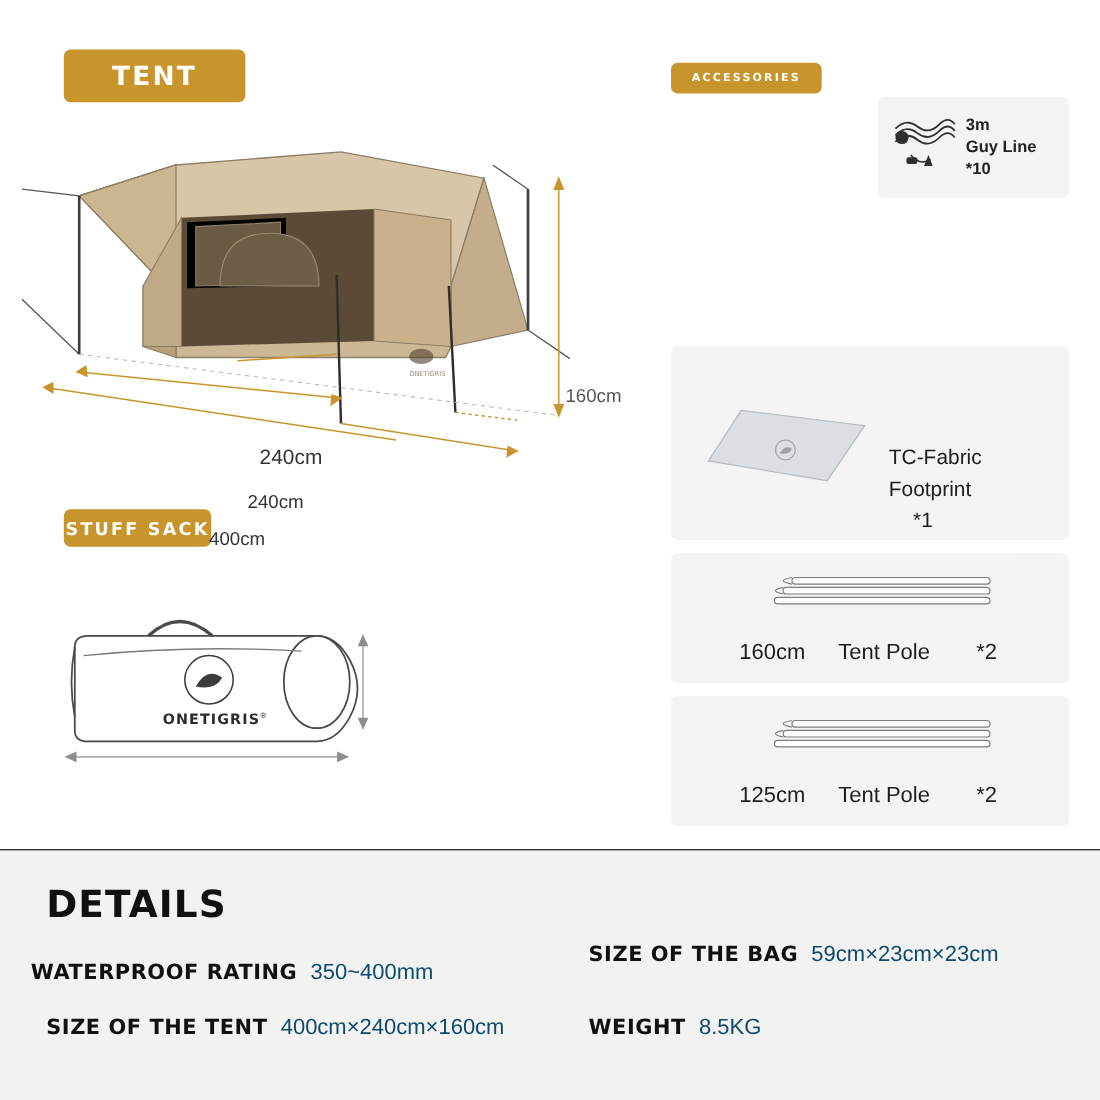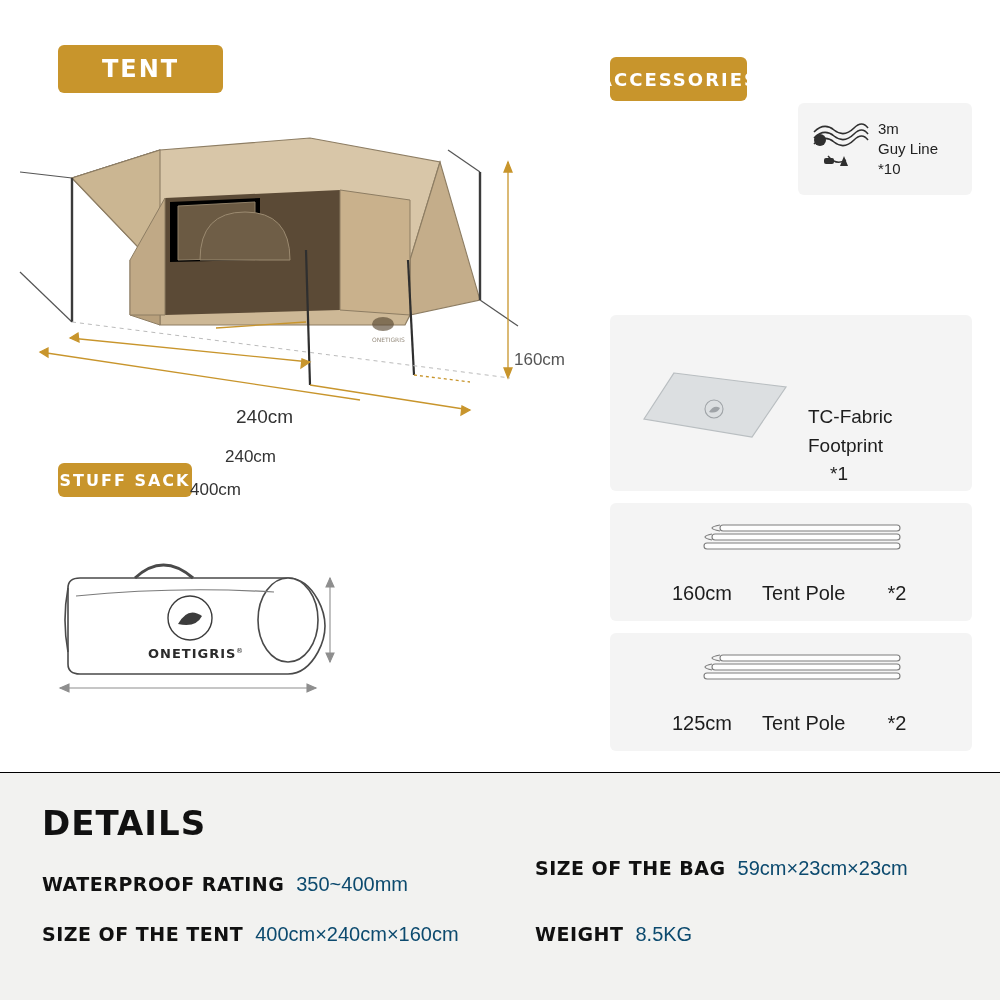--- a/index.html
+++ b/index.html
@@ -40,22 +40,22 @@
     width: 165px; height: 48px;
     font-size: 24px;
   }
   #chip-stuffsack {
     left: 58px; top: 463px;
     width: 134px; height: 34px;
     font-size: 16px;
   }
   #chip-accessories {
     left: 610px; top: 57px;
-    width: 137px; height: 44px;
-    font-size: 18px;
+    width: 137px; height: 28px;
+    font-size: 10px;
     text-align: center;
   }
 
   
   .tent-area {
     position: absolute;
     left: 10px; top: 110px;
     width: 580px; height: 340px;
   }
   .tent-area svg { display: block; }
@@ -86,21 +86,21 @@
     border-radius: 6px;
   }
   .card-inner {
     width: 100%; height: 100%;
     display: flex;
     align-items: center;
     box-sizing: border-box;
   }
 
   #card-peg { left: 610px; top: 95px; width: 172px; height: 92px; }
-  #card-guy { left: 798px; top: 103px; width: 174px; height: 92px; }
+  #card-guy { left: 798px; top: 88px; width: 174px; height: 92px; font-weight: bold; }
   #card-frame { left: 610px; top: 200px; width: 362px; height: 102px; }
   #card-footprint { left: 610px; top: 315px; width: 362px; height: 176px; }
   #card-tentpole160 { left: 610px; top: 503px; width: 362px; height: 118px; }
   #card-tentpole125 { left: 610px; top: 633px; width: 362px; height: 118px; }
 
   .acc-text {
     font-family: "Liberation Sans", sans-serif;
     color: #222;
     line-height: 1.35;
   }
@@ -186,21 +186,21 @@
     font-size: 19px;
     letter-spacing: 0.5px;
     color: #111;
   }
   .spec-val {
     font-family: "Liberation Sans", sans-serif;
     font-size: 20px;
     color: #0c4a6e;
     margin-left: 12px;
   }
-  #spec-wp   { left: 42px;  top: 100px; }
+  #spec-wp   { left: 28px;  top: 100px; }
   #spec-tent { left: 42px;  top: 150px; }
   #spec-bag  { left: 535px; top: 84px; }
   #spec-wt   { left: 535px; top: 150px; }
 </style>
 </head>
 <body>
 
 <div class="page">
 
   <div class="chip" id="chip-tent">TENT</div>

